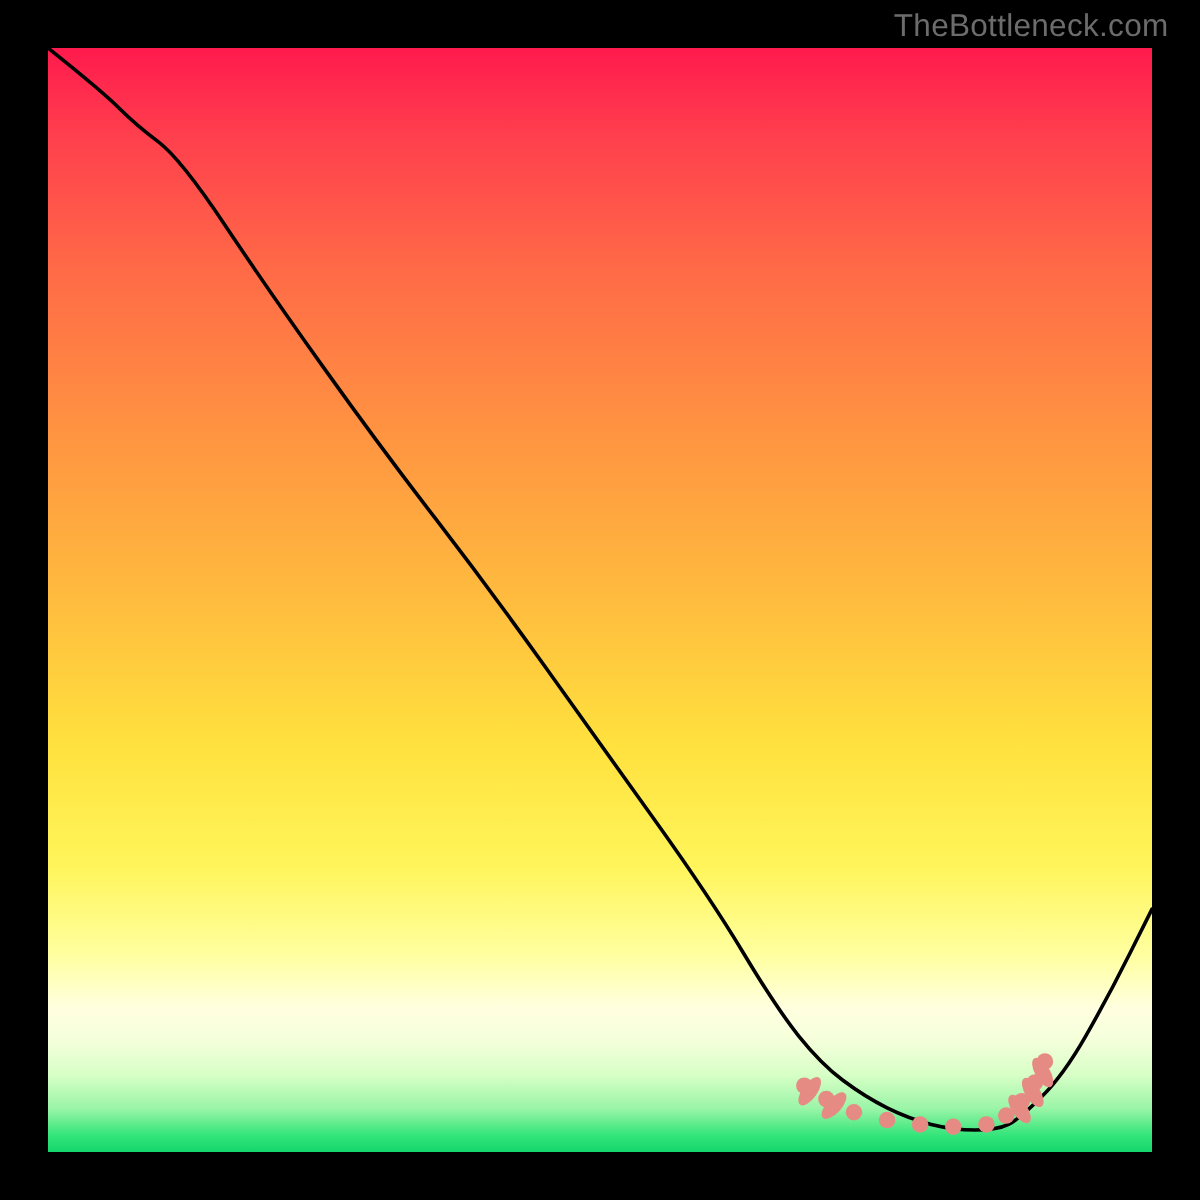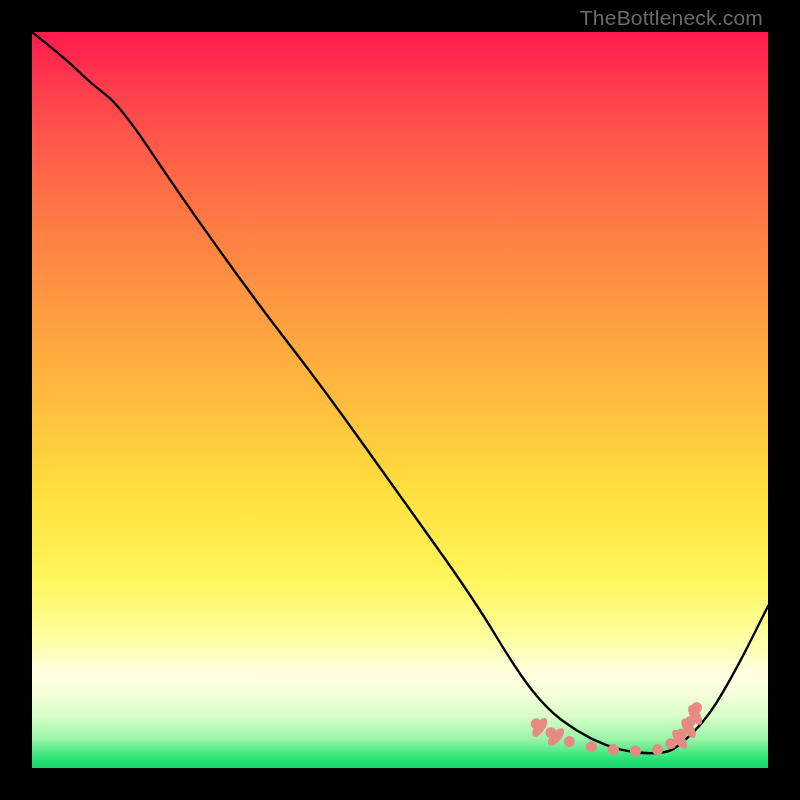--- a/index.html
+++ b/index.html
@@ -46,21 +46,21 @@
       #14d66b 100%
     );
   }
   svg.curve {
     position: absolute;
     inset: 0;
   }
   .watermark {
     position: absolute;
     top: 6px;
-    right: 37px;
+    right: 21px;
     color: #6c6c6c;
     font-size: 21px;
     letter-spacing: 0.2px;
     margin-left: 21px;
   }
 </style>
 </head>
 <body>
 
 <div class="frame">

